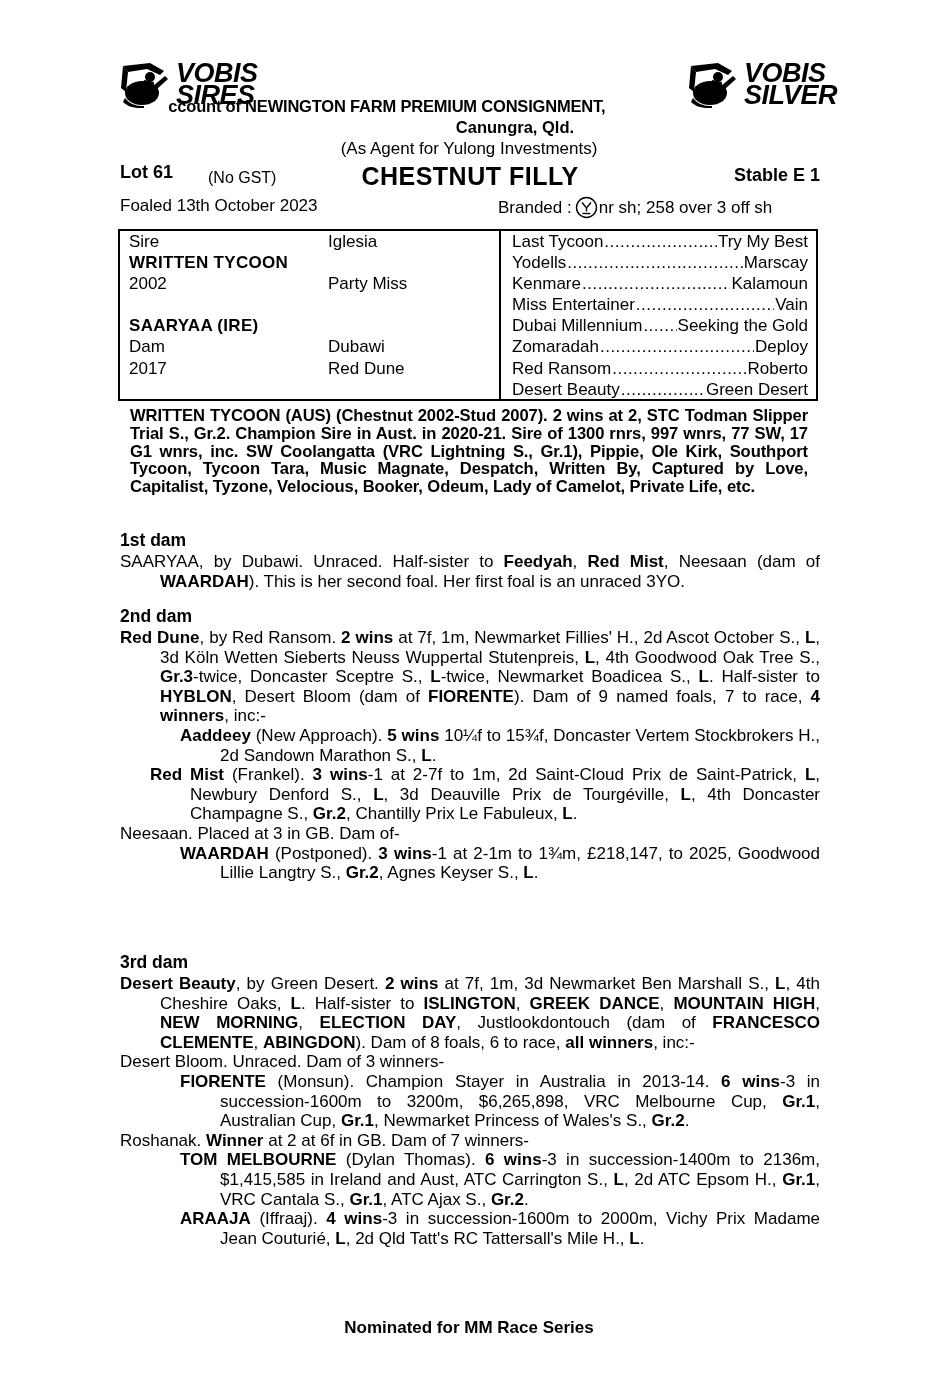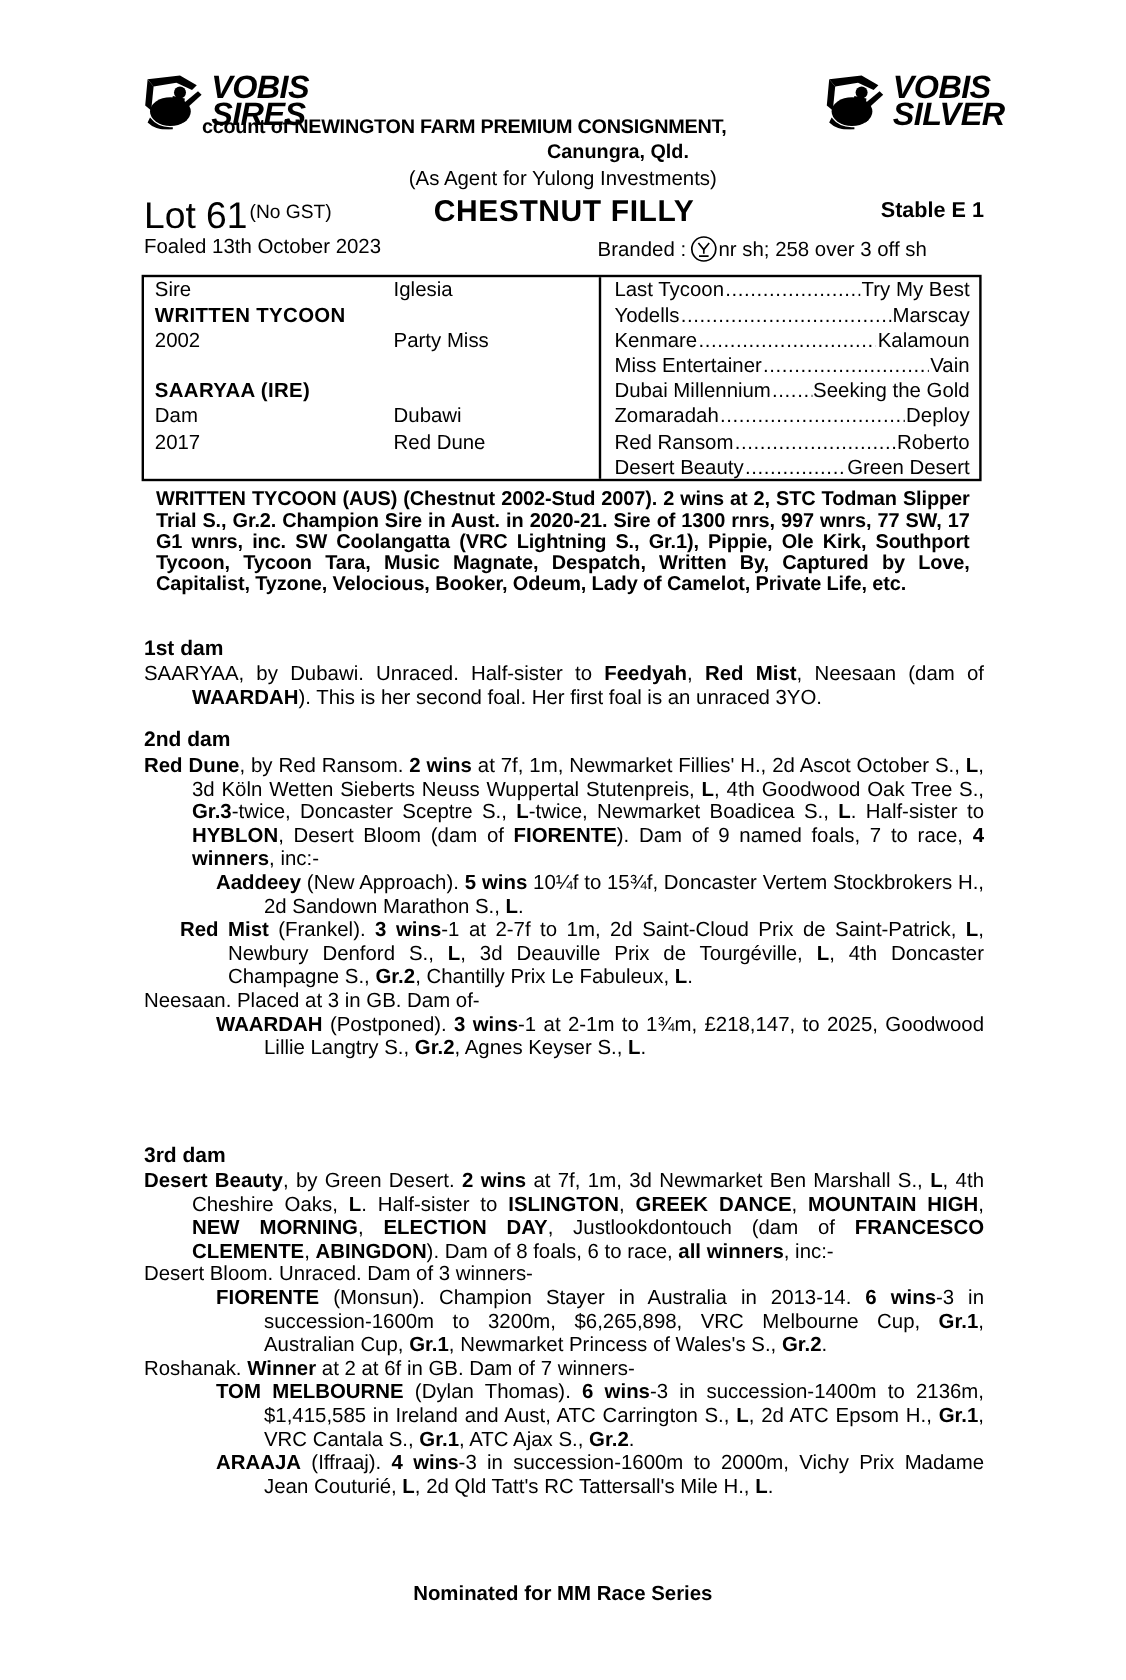--- a/index.html
+++ b/index.html
@@ -75,21 +75,21 @@
 
   
   .lotline {
     position: absolute;
     left: 120px; top: 162px;
     width: 700px;
     height: 28px;
   }
   .lot-no {
     position: absolute; left: 0; top: 0;
-    font-size: 31px; font-weight: normal;
+    font-size: 18px; font-weight: bold;
   }
   .lot-gst {
     position: absolute; left: 88px; top: 7px;
     font-size: 16px;
   }
   .lot-colour {
     position: absolute; left: 0; top: 0;
     width: 700px; text-align: center;
     font-size: 25px; font-weight: bold;
     letter-spacing: 0.5px;

